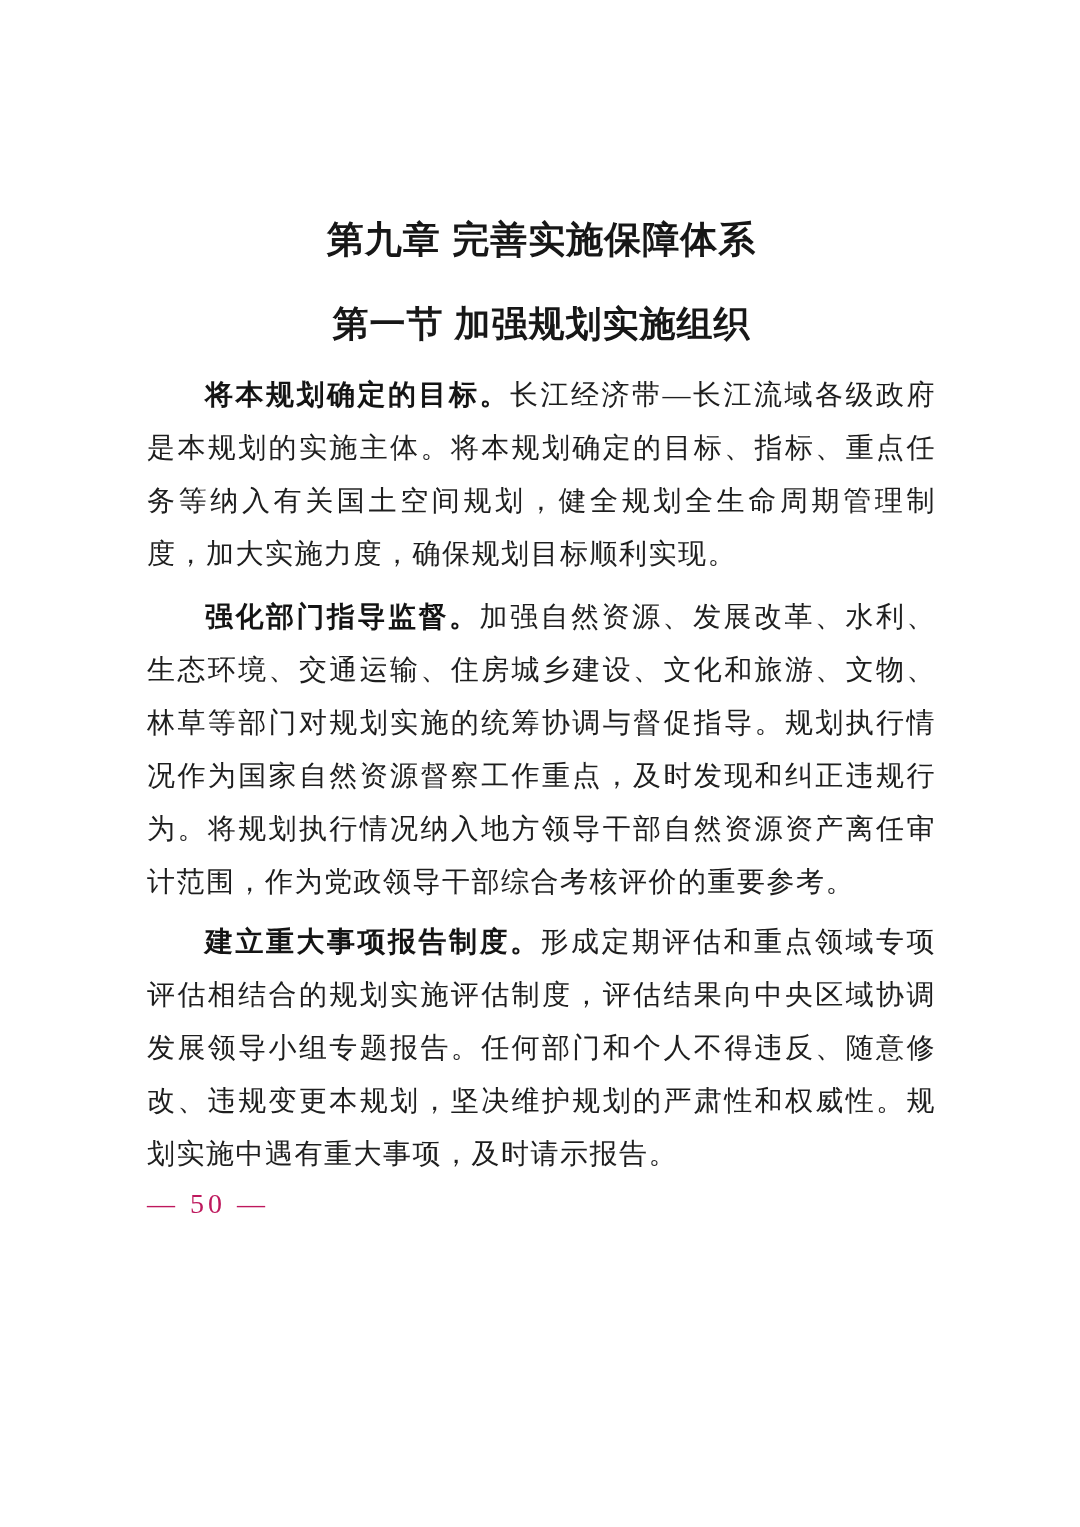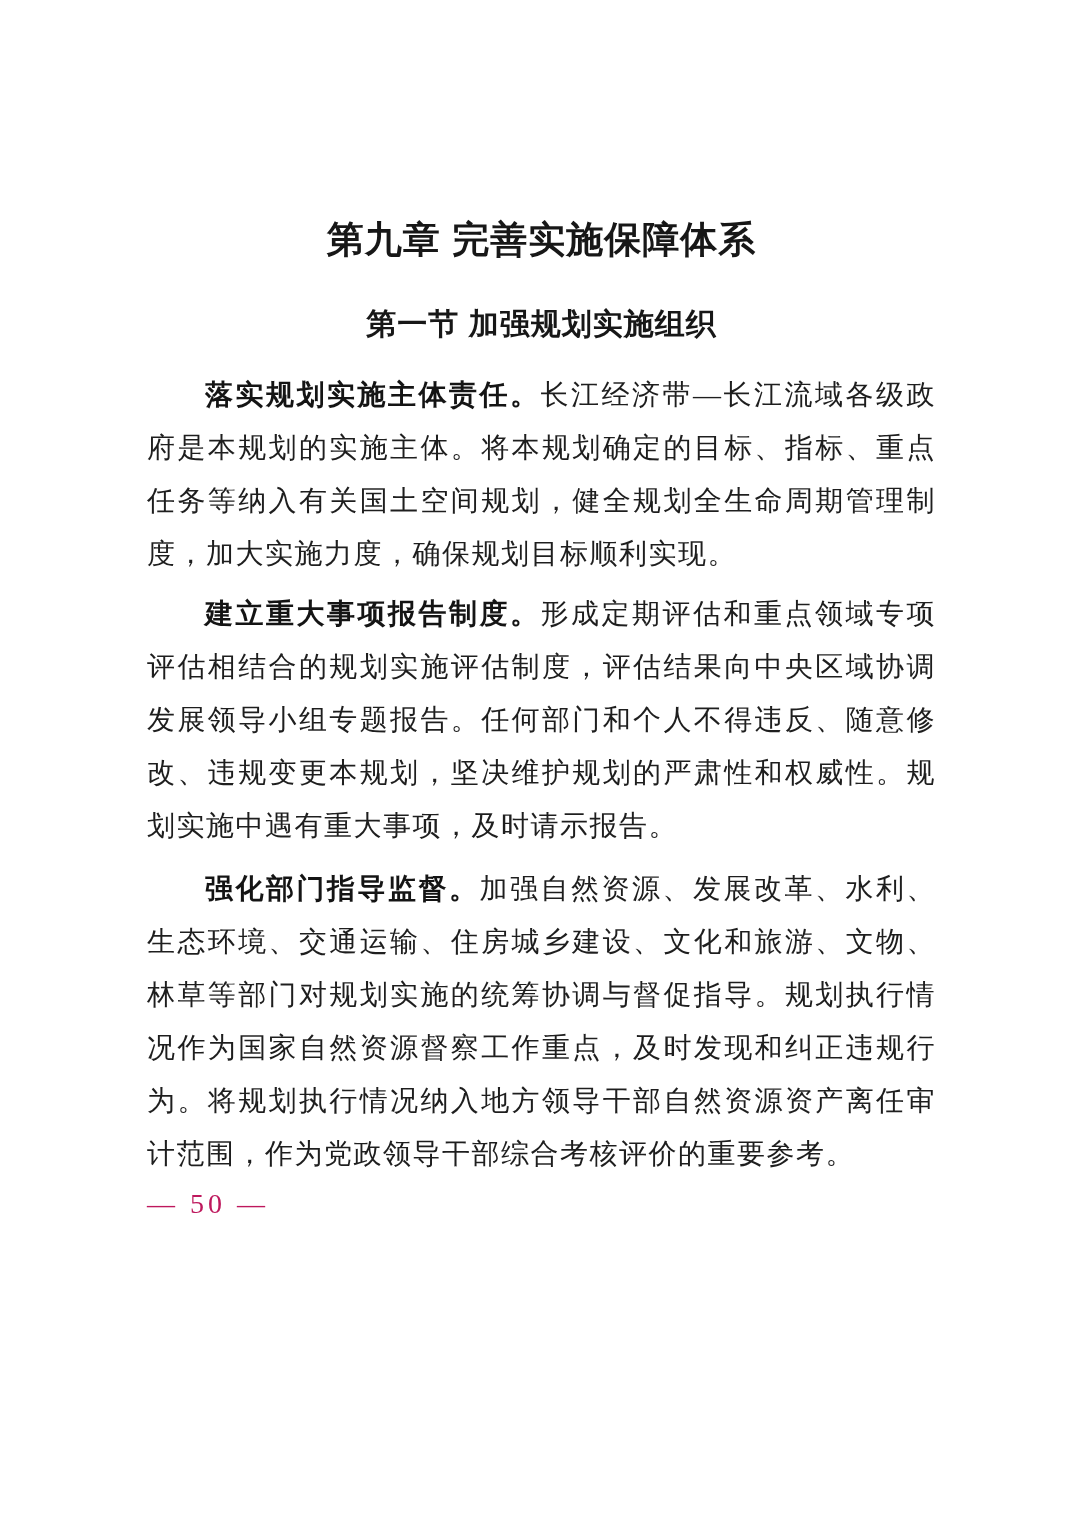--- a/index.html
+++ b/index.html
@@ -24,21 +24,21 @@
     font-size: 37px;
     line-height: 44px;
     text-align: center;
     color: #171717;
     letter-spacing: 1px;
   }
   .section-title {
     margin: 17px 0 24px 0;
     font-family: "Liberation Sans", "DejaVu Sans", sans-serif;
     font-weight: 700;
-    font-size: 30px;
+    font-size: 36px;
     line-height: 40px;
     text-align: center;
     color: #171717;
     letter-spacing: 1px;
   }
   .para {
     margin: 0;
     font-family: "Liberation Serif", "DejaVu Serif", serif;
     font-size: 28px;
     line-height: 53px;
@@ -67,21 +67,21 @@
 </head>
 <body>
 
 <div class="page">
 
   <h1 class="chapter-title">第九章 完善实施保障体系</h1>
 
 
   <h2 class="section-title">第一节 加强规划实施组织</h2>
 
-  <p class="para para-1"><span class="lead">落实规划实施主体责任。</span><span>长江经济带—长江流域各级政府是本规划的实施主体。将本规划确定的目标、指标、重点任务等纳入有关国土空间规划，健全规划全生命周期管理制度，加大实施力度，确保规划目标顺利实现。</span></p>
+  <p class="para para-1"><span class="lead">将本规划确定的目标。</span><span>长江经济带—长江流域各级政府是本规划的实施主体。将本规划确定的目标、指标、重点任务等纳入有关国土空间规划，健全规划全生命周期管理制度，加大实施力度，确保规划目标顺利实现。</span></p>
+
+  <p class="para para-2"><span class="lead">强化部门指导监督。</span><span>加强自然资源、发展改革、水利、生态环境、交通运输、住房城乡建设、文化和旅游、文物、林草等部门对规划实施的统筹协调与督促指导。规划执行情况作为国家自然资源督察工作重点，及时发现和纠正违规行为。将规划执行情况纳入地方领导干部自然资源资产离任审计范围，作为党政领导干部综合考核评价的重要参考。</span></p>
 
   <p class="para para-3"><span class="lead">建立重大事项报告制度。</span><span>形成定期评估和重点领域专项评估相结合的规划实施评估制度，评估结果向中央区域协调发展领导小组专题报告。任何部门和个人不得违反、随意修改、违规变更本规划，坚决维护规划的严肃性和权威性。规划实施中遇有重大事项，及时请示报告。</span></p>
-
-  <p class="para para-2"><span class="lead">强化部门指导监督。</span><span>加强自然资源、发展改革、水利、生态环境、交通运输、住房城乡建设、文化和旅游、文物、林草等部门对规划实施的统筹协调与督促指导。规划执行情况作为国家自然资源督察工作重点，及时发现和纠正违规行为。将规划执行情况纳入地方领导干部自然资源资产离任审计范围，作为党政领导干部综合考核评价的重要参考。</span></p>
 
   <div class="footer-pagenum">— 50 —</div>
 
 </div>
 
 </body></html>

